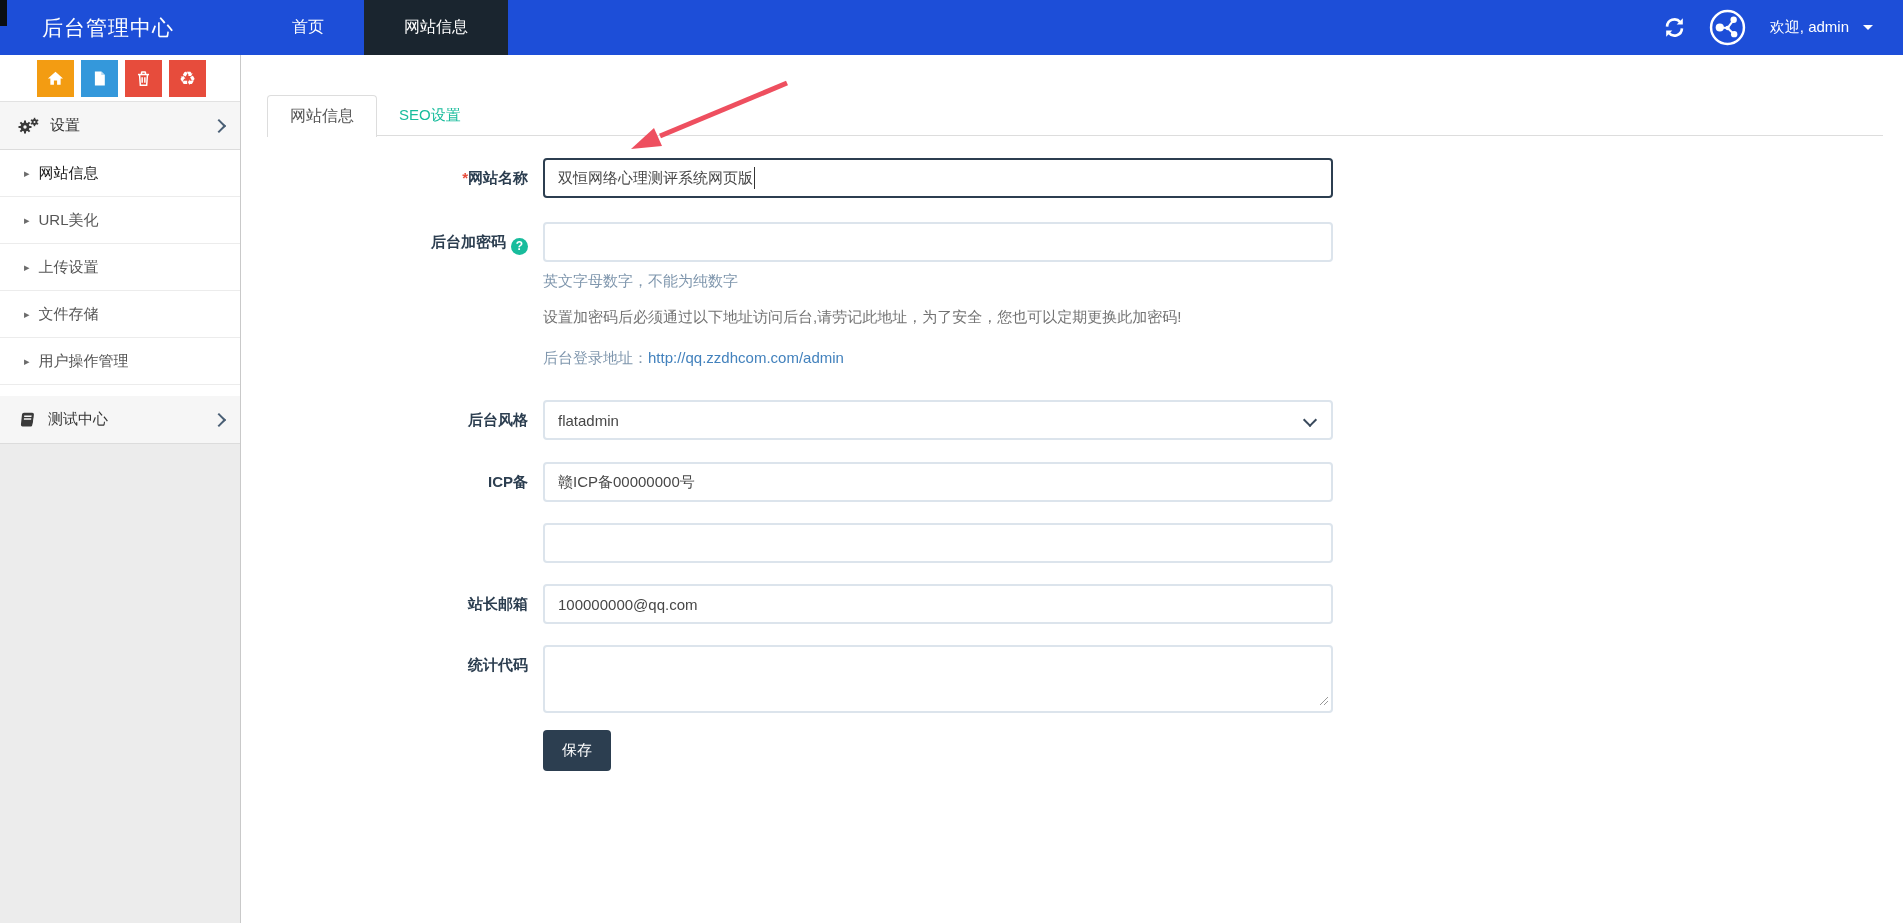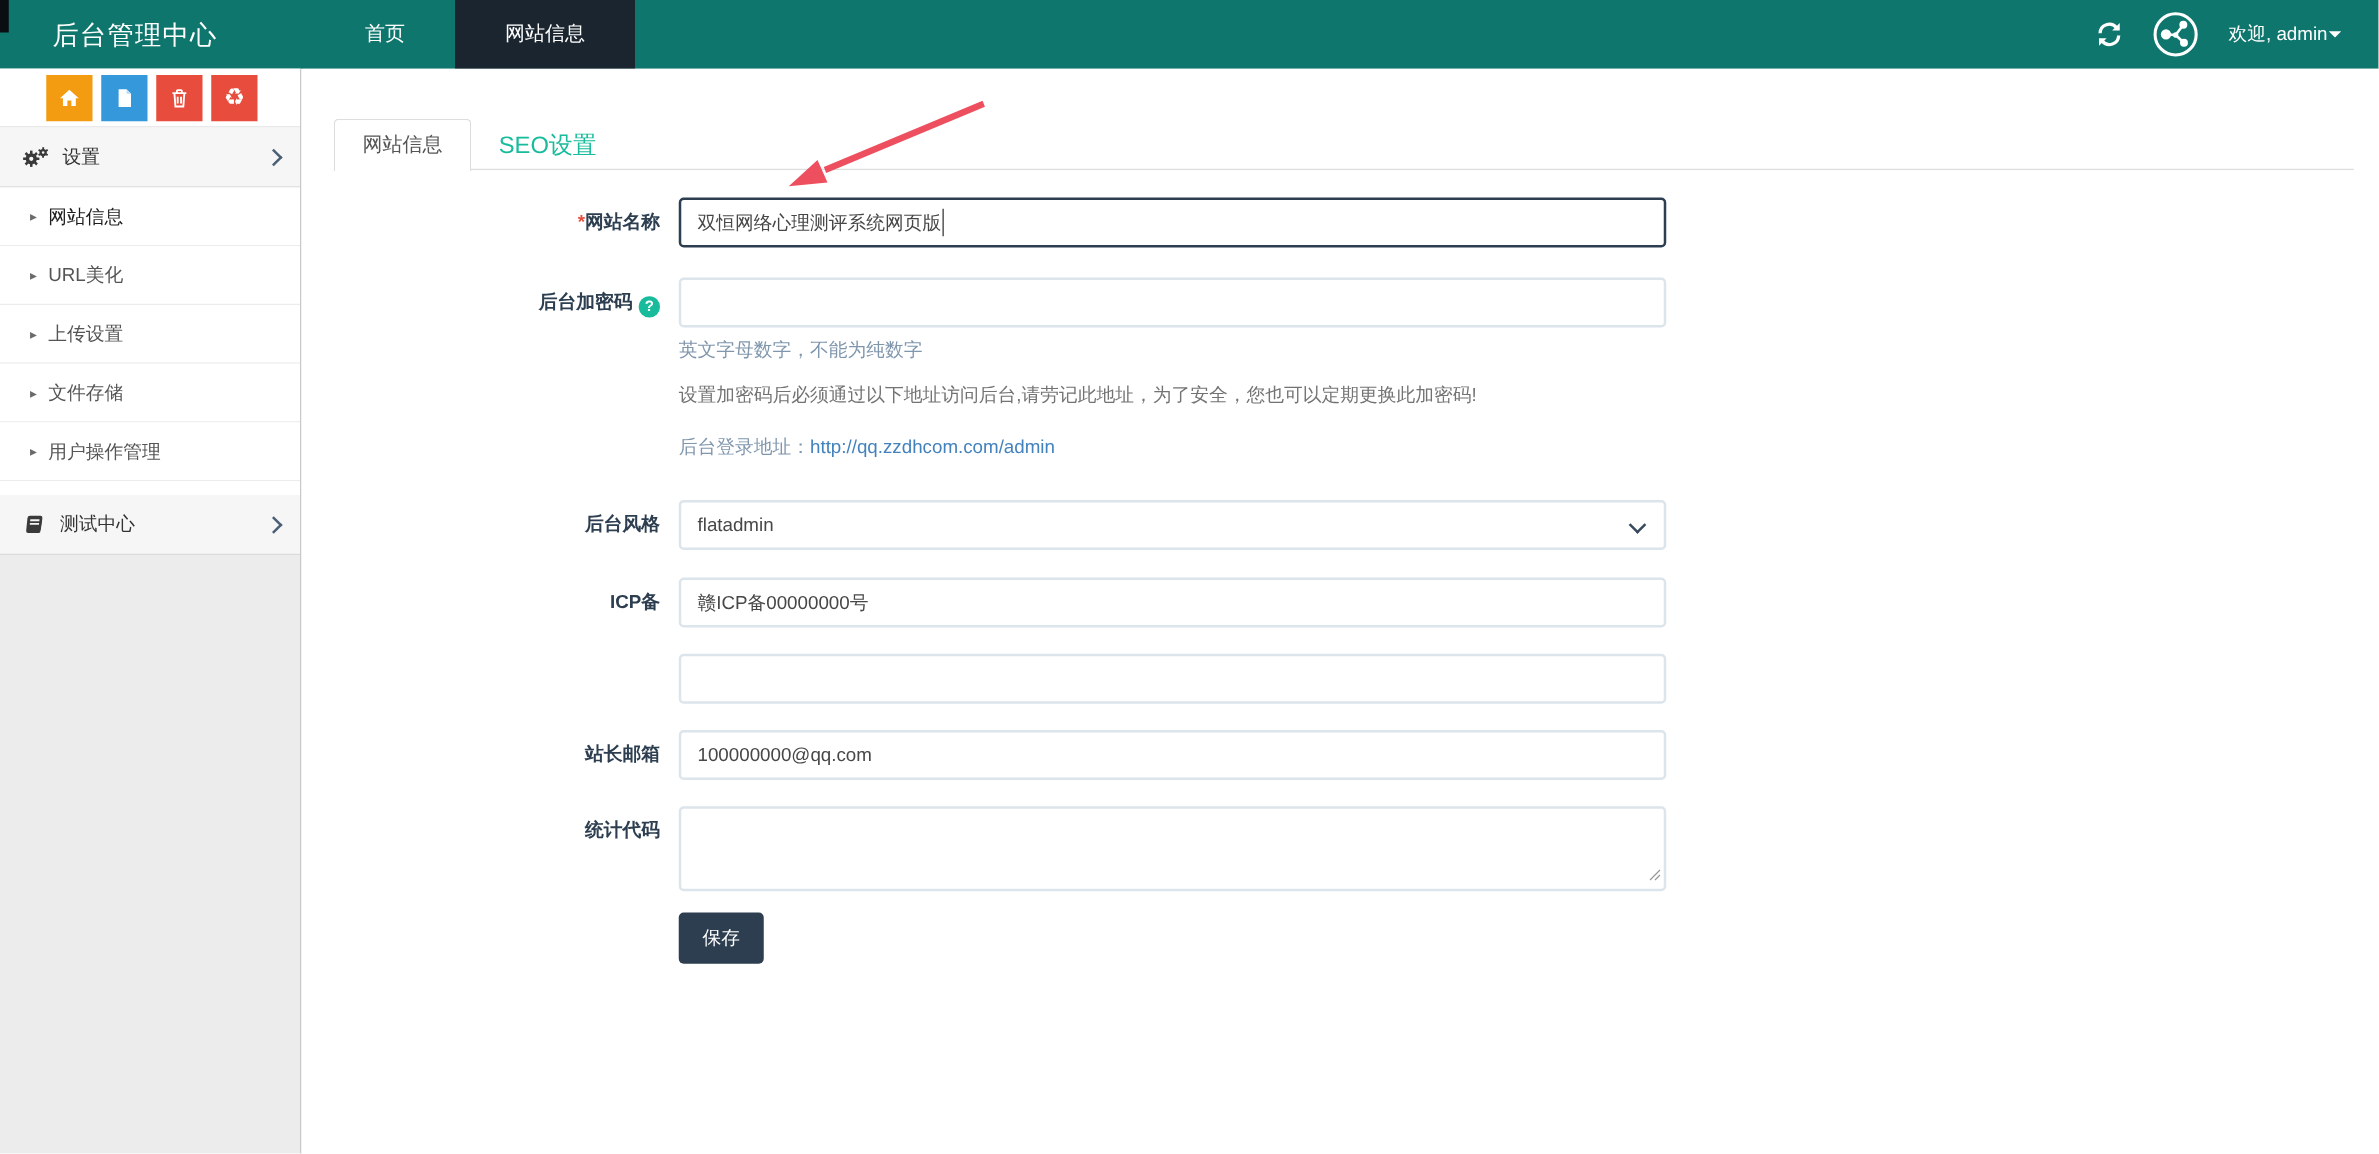--- a/index.html
+++ b/index.html
@@ -1,28 +1,28 @@
 <!DOCTYPE html>
 <html><head>
 <meta charset="utf-8">
 <style>
   html,body{margin:0;padding:0;background:#fff;}
   #page{position:relative;width:1903px;height:923px;overflow:hidden;
         font-family:"Liberation Sans","DejaVu Sans",sans-serif;color:#2c3e50;background:#fff;}
 
   
-  #navbar{position:absolute;left:0;top:0;width:1903px;height:55px;background:#0f766e;display:flex;align-items:stretch;}
+  #navbar{position:absolute;left:0;top:0;width:1903px;height:55px;background:#1d4ed8;display:flex;align-items:stretch;}
   .corner-notch{position:absolute;left:0;top:0;width:7px;height:26px;background:#0a0e12;}
   .brand{width:210px;margin-left:42px;display:flex;align-items:center;color:#fff;font-size:21px;letter-spacing:1px;}
   .nav-top-item{display:flex;align-items:center;padding:0 40px;color:#fff;font-size:16px;cursor:pointer;}
   .nav-top-item.active{background:#1a252f;}
   .nav-right{margin-left:auto;display:flex;align-items:center;padding-right:30px;gap:24px;}
   .icon-btn{display:flex;align-items:center;justify-content:center;cursor:pointer;}
   .avatar{width:37px;height:37px;display:flex;align-items:center;justify-content:center;}
-  .welcome{display:flex;align-items:center;gap:1px;color:#fff;font-size:15px;cursor:pointer;}
+  .welcome{display:flex;align-items:center;gap:14px;color:#fff;font-size:15px;cursor:pointer;}
   .caret-down{width:0;height:0;border-left:5px solid transparent;border-right:5px solid transparent;border-top:5px solid #fff;}
 
   
   #sidebar{position:absolute;left:0;top:55px;width:241px;height:868px;background:#fff;border-right:1px solid #c9c9c9;box-sizing:border-box;display:flex;flex-direction:column;}
   .quick{height:47px;min-height:47px;display:flex;align-items:center;padding-left:37px;gap:7px;background:#fff;border-bottom:1px solid #e2e2e2;box-sizing:border-box;}
   .qbtn{width:37px;height:37px;display:flex;align-items:center;justify-content:center;cursor:pointer;}
   .qbtn.orange{background:#f39c12;} .qbtn.blue{background:#3498db;} .qbtn.red{background:#e74c3c;}
   .recycle-glyph{color:#fff;font-size:19px;line-height:1;}
   .sec-header{height:48px;min-height:48px;display:flex;align-items:center;padding:0 16px;background:#f6f6f6;border-bottom:1px solid #dcdcdc;box-sizing:border-box;cursor:pointer;}
   .sec-header .sec-label{margin-left:10px;font-size:15px;color:#333;}
@@ -30,21 +30,21 @@
   .side-item{height:47px;min-height:47px;display:flex;align-items:center;padding-left:24px;gap:9px;background:#fff;border-bottom:1px solid #ececec;box-sizing:border-box;font-size:15px;color:#555;cursor:pointer;}
   .side-item .bullet{color:#6b6b6b;font-size:11px;}
   .side-item.active{color:#1c1c1c;font-weight:500;}
   .side-gap{height:11px;min-height:11px;background:#fff;}
   .side-rest{flex:1;background:#ececec;border-top:0;}
 
   
   #content{position:absolute;left:242px;top:55px;width:1661px;height:868px;background:#fff;}
   .tabline{position:absolute;left:25px;right:20px;top:80px;height:1px;background:#ddd;}
   .ctab-active{position:absolute;left:25px;top:40px;width:108px;height:41px;background:#fff;border:1px solid #ddd;border-bottom:none;border-radius:4px 4px 0 0;display:flex;align-items:center;justify-content:center;font-size:16px;color:#555;z-index:2;cursor:default;}
-  .ctab{position:absolute;left:133px;top:40px;height:41px;padding:0 24px;display:flex;align-items:center;font-size:19px;color:#18bc9c;cursor:pointer;}
+  .ctab{position:absolute;left:133px;top:40px;height:41px;padding:0 24px;display:flex;align-items:center;font-size:15px;color:#18bc9c;cursor:pointer;}
 
   .flabel{position:absolute;left:0;width:286px;height:40px;line-height:40px;text-align:right;font-size:15px;font-weight:bold;color:#2c3e50;}
   .req{color:#e74c3c;}
   .qmark{display:inline-block;width:17px;height:17px;margin-left:5px;border-radius:50%;background:#18bc9c;color:#fff;font-size:12px;font-weight:bold;line-height:17px;text-align:center;vertical-align:-3px;}
   .ctl{position:absolute;left:301px;width:790px;height:40px;background:#fff;border:2px solid #dce4ec;border-radius:4px;display:flex;align-items:center;padding:0 13px;box-sizing:border-box;font-size:15px;color:#474747;cursor:text;}
   .ctl.focused{border-color:#2c3e50;}
   .text-caret{width:1px;height:22px;background:#333;margin-left:1px;}
   .select-caret{position:absolute;right:16px;top:13px;width:8px;height:8px;border-right:2px solid #39495c;border-bottom:2px solid #39495c;transform:rotate(45deg);}
   .ta{height:68px;align-items:flex-start;padding-top:7px;}
   .resize-handle{position:absolute;right:2px;bottom:2px;}

